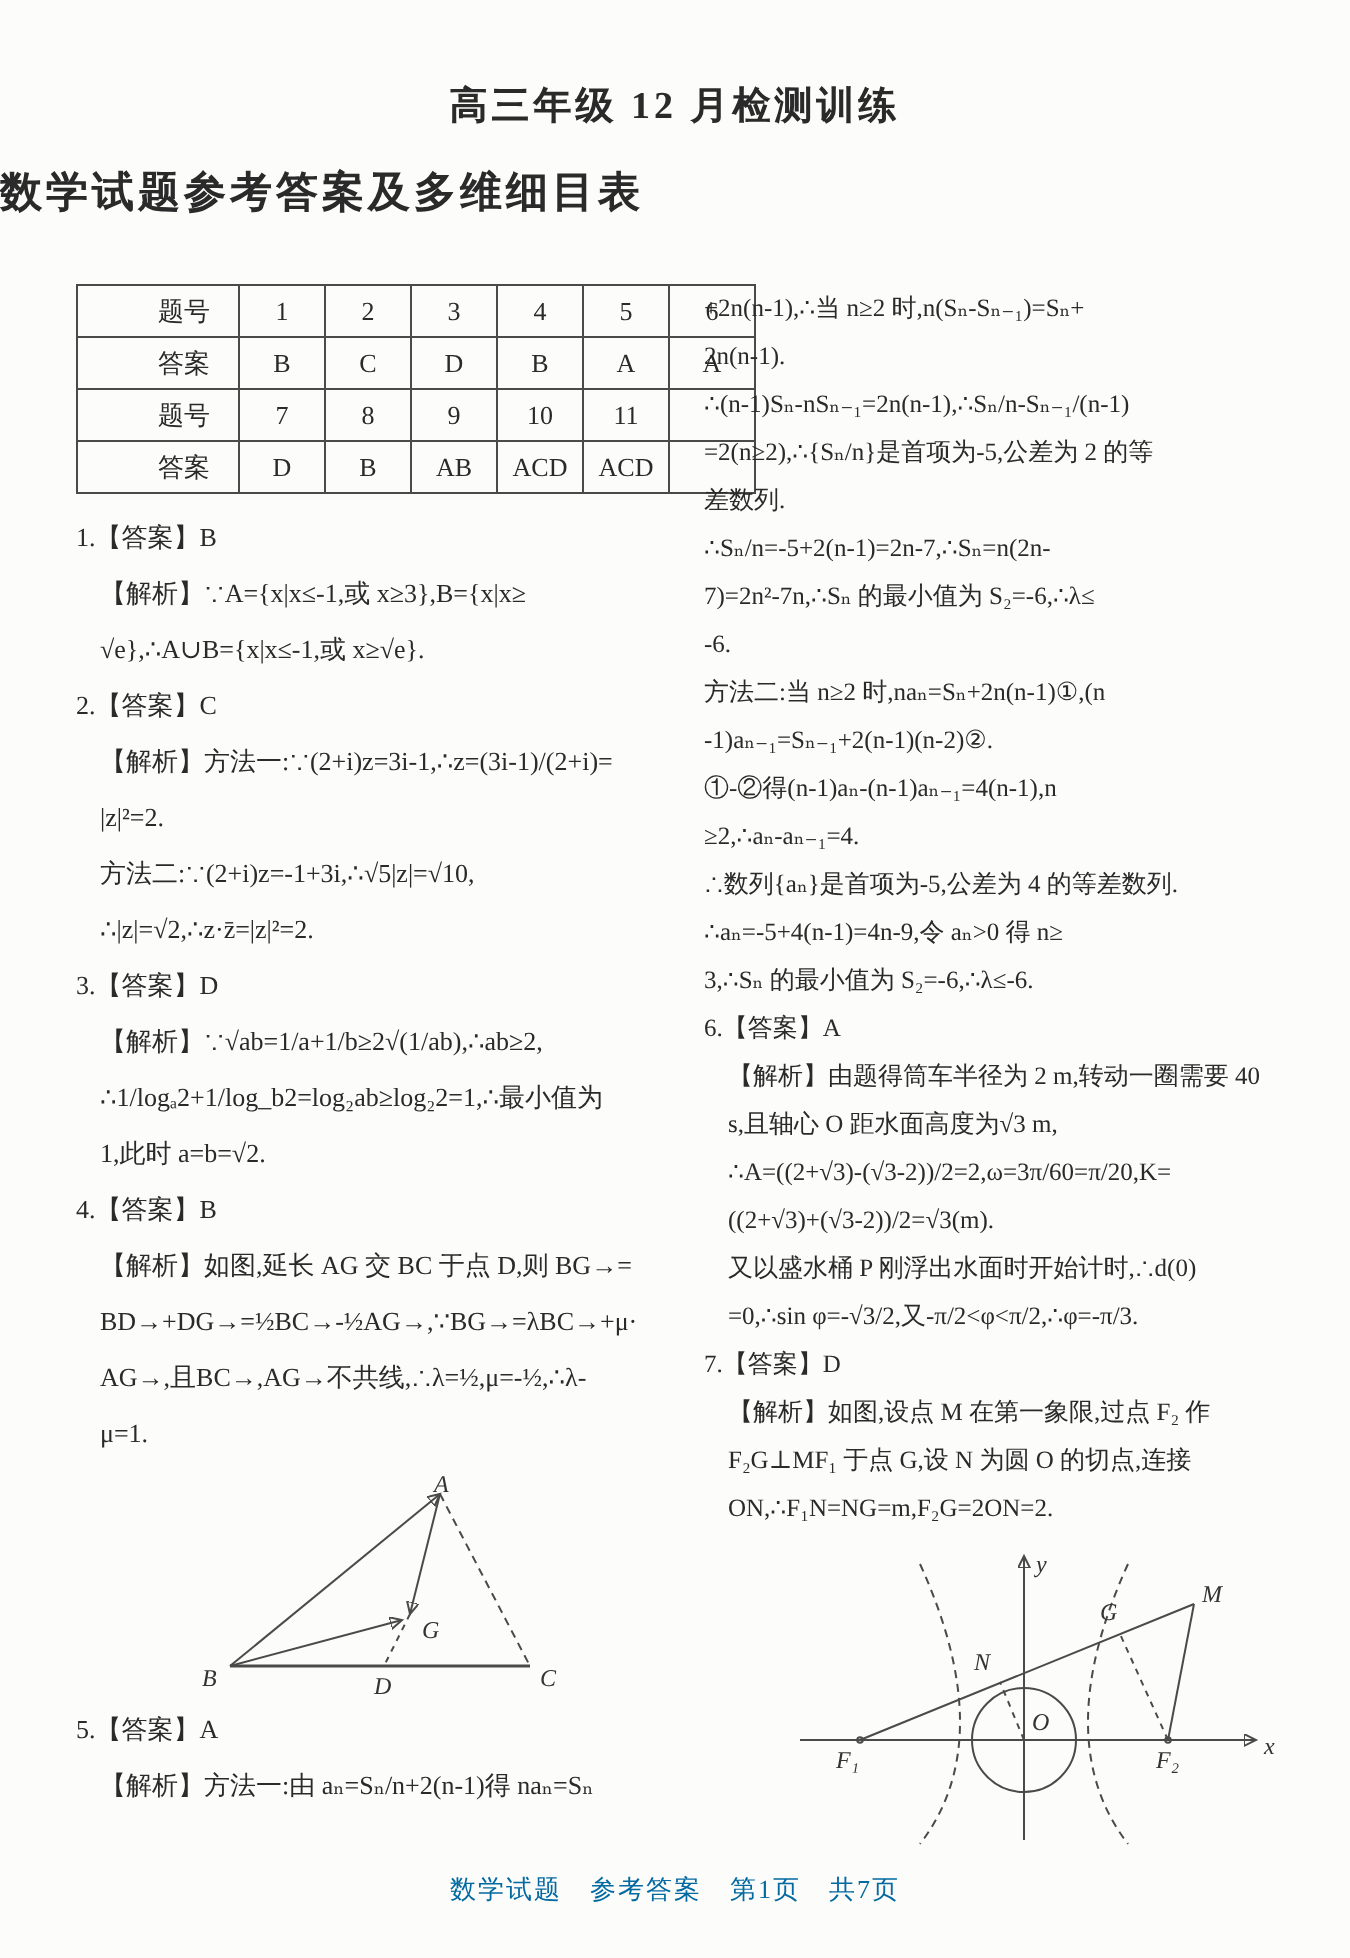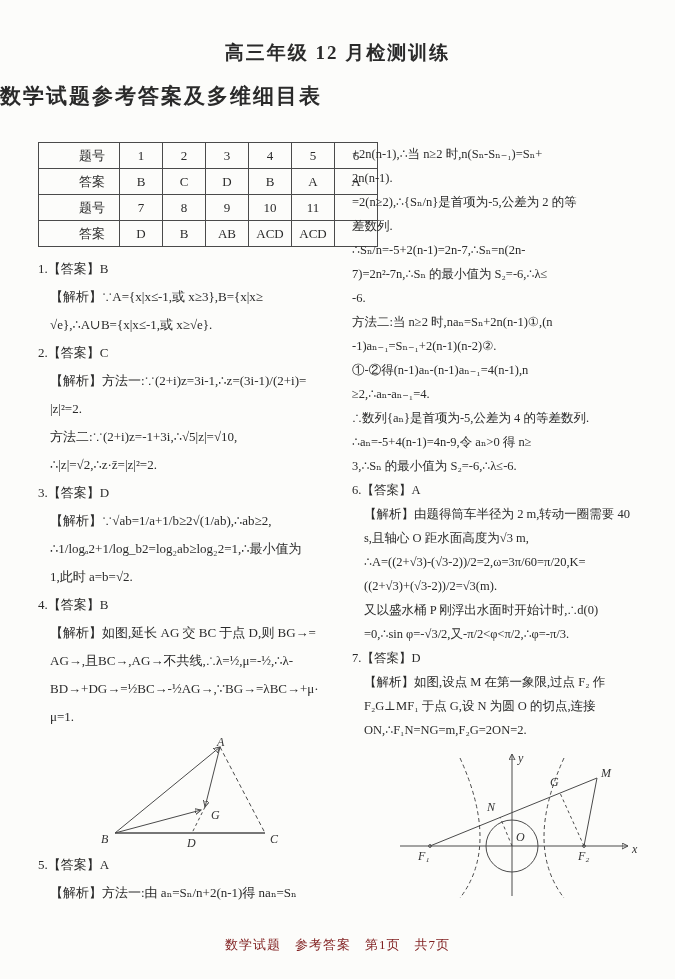--- a/index.html
+++ b/index.html
@@ -44,21 +44,21 @@
     white-space:nowrap;
   }
   .col-right .line{font-size:12.5px;line-height:24px;}
   .ind{padding-left:12px;}
   .fig{display:block;}
   .fig-triangle{margin:6px 0 2px 55px;}
   .fig-hyperbola{margin:4px 0 0 40px;}
   .fig text{font-size:12px;font-style:italic;fill:#333;font-family:"Liberation Serif","DejaVu Serif",serif;}
   .footer{
     position:absolute;top:936px;left:0;width:100%;
-    text-align:center;font-size:13px;color:#7f1d1d;letter-spacing:1px;
+    text-align:center;font-size:13px;color:#0369a1;letter-spacing:1px;
   }
   svg line,svg path,svg circle{stroke:#4a4a4a;fill:none;}
 </style>
 </head>
 <body>
 
 <div class="page">
 
   <div class="title1">高三年级 12 月检测训练</div>
   <div class="title2">数学试题参考答案及多维细目表</div>
@@ -112,22 +112,22 @@
     <div class="line ind">【解析】方法一:∵(2+i)z=3i-1,∴z=(3i-1)/(2+i)=</div>
     <div class="line ind">|z|²=2.</div>
     <div class="line ind">方法二:∵(2+i)z=-1+3i,∴√5|z|=√10,</div>
     <div class="line ind">∴|z|=√2,∴z·z̄=|z|²=2.</div>
     <div class="line">3.【答案】D</div>
     <div class="line ind">【解析】∵√ab=1/a+1/b≥2√(1/ab),∴ab≥2,</div>
     <div class="line ind">∴1/logₐ2+1/log_b2=log₂ab≥log₂2=1,∴最小值为</div>
     <div class="line ind">1,此时 a=b=√2.</div>
     <div class="line">4.【答案】B</div>
     <div class="line ind">【解析】如图,延长 AG 交 BC 于点 D,则 BG→=</div>
+    <div class="line ind">BD→+DG→=½BC→-½AG→,∵BG→=λBC→+μ·</div>
     <div class="line ind">AG→,且BC→,AG→不共线,∴λ=½,μ=-½,∴λ-</div>
-    <div class="line ind">BD→+DG→=½BC→-½AG→,∵BG→=λBC→+μ·</div>
     <div class="line ind">μ=1.</div>
 
     <svg class="fig fig-triangle" width="210" height="112" viewBox="0 0 210 112">
       <defs>
         <marker id="arr" markerWidth="8" markerHeight="8" refX="6" refY="3" orient="auto">
           <path d="M0,0 L6,3 L0,6 z" fill="#4a4a4a" stroke="none"></path>
         </marker>
       </defs>
       <line x1="22" y1="96" x2="172" y2="96" stroke-width="1.4"></line>
       <line x1="22" y1="96" x2="127" y2="10" stroke-width="1" marker-end="url(#arr)"></line>
@@ -142,20 +142,21 @@
       <text x="118" y="82">G</text>
     </svg>
 
     <div class="line">5.【答案】A</div>
     <div class="line ind">【解析】方法一:由 aₙ=Sₙ/n+2(n-1)得 naₙ=Sₙ</div>
   </div>
 
   <div class="col col-right">
     <div class="line">+2n(n-1),∴当 n≥2 时,n(Sₙ-Sₙ₋₁)=Sₙ+</div>
     <div class="line">2n(n-1).</div>
+    <div class="line">∴(n-1)Sₙ-nSₙ₋₁=2n(n-1),∴Sₙ/n-Sₙ₋₁/(n-1)</div>
     <div class="line">=2(n≥2),∴{Sₙ/n}是首项为-5,公差为 2 的等</div>
     <div class="line">差数列.</div>
     <div class="line">∴Sₙ/n=-5+2(n-1)=2n-7,∴Sₙ=n(2n-</div>
     <div class="line">7)=2n²-7n,∴Sₙ 的最小值为 S₂=-6,∴λ≤</div>
     <div class="line">-6.</div>
     <div class="line">方法二:当 n≥2 时,naₙ=Sₙ+2n(n-1)①,(n</div>
     <div class="line">-1)aₙ₋₁=Sₙ₋₁+2(n-1)(n-2)②.</div>
     <div class="line">①-②得(n-1)aₙ-(n-1)aₙ₋₁=4(n-1),n</div>
     <div class="line">≥2,∴aₙ-aₙ₋₁=4.</div>
     <div class="line">∴数列{aₙ}是首项为-5,公差为 4 的等差数列.</div>

